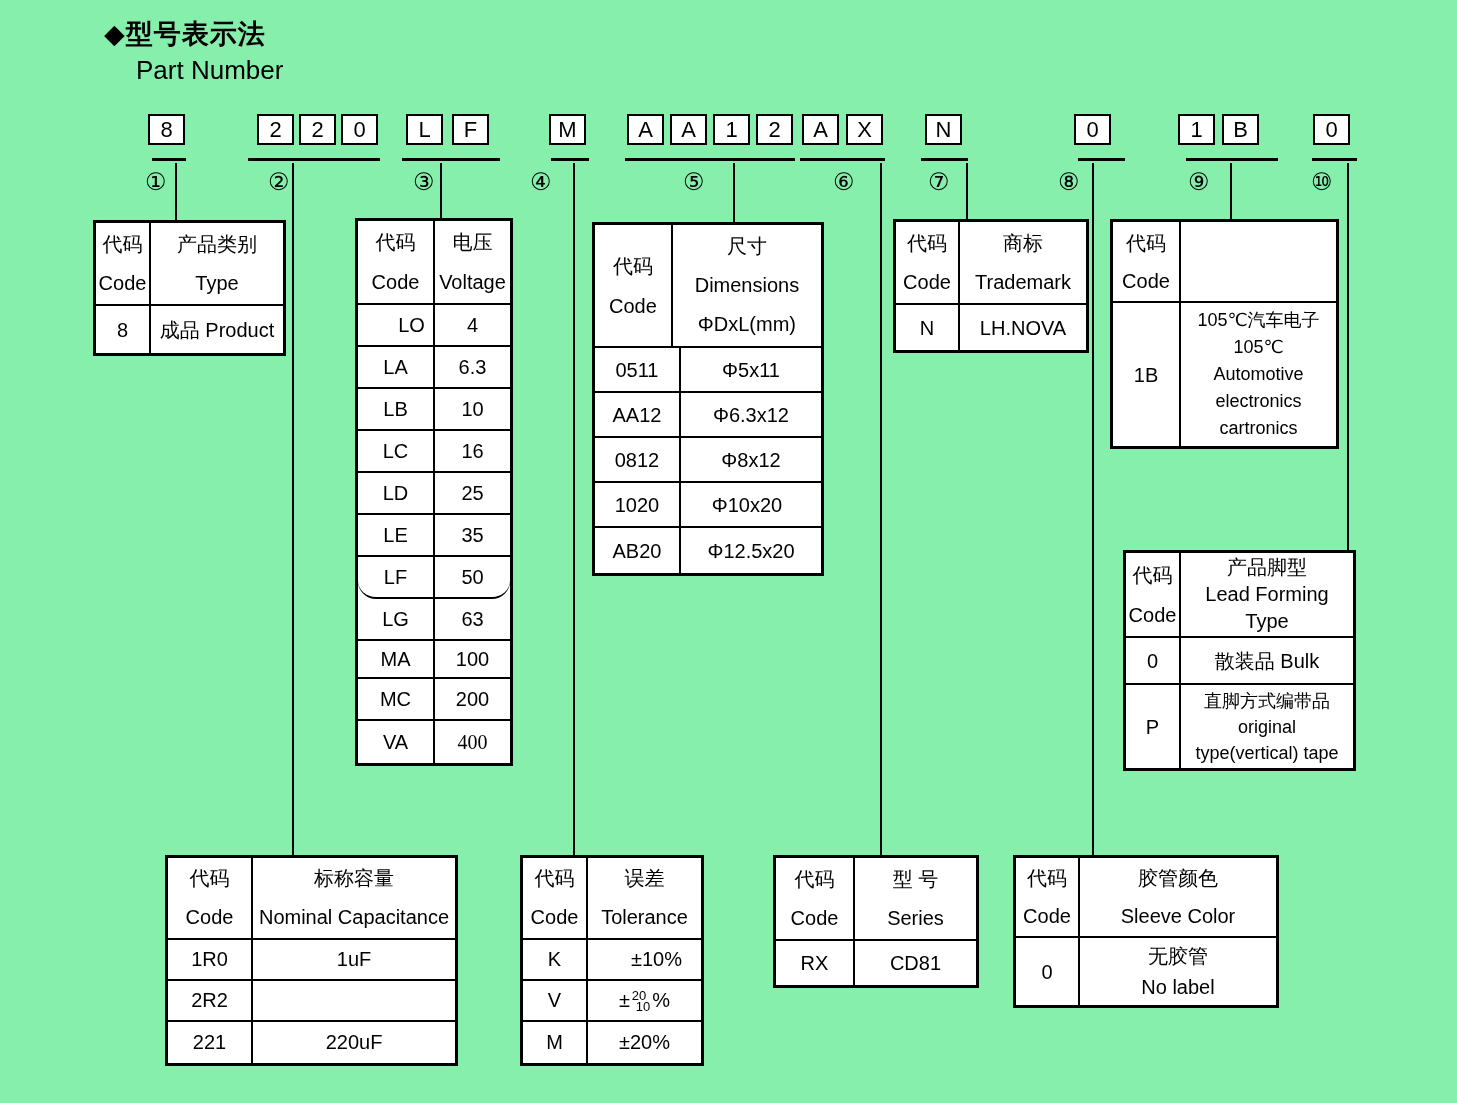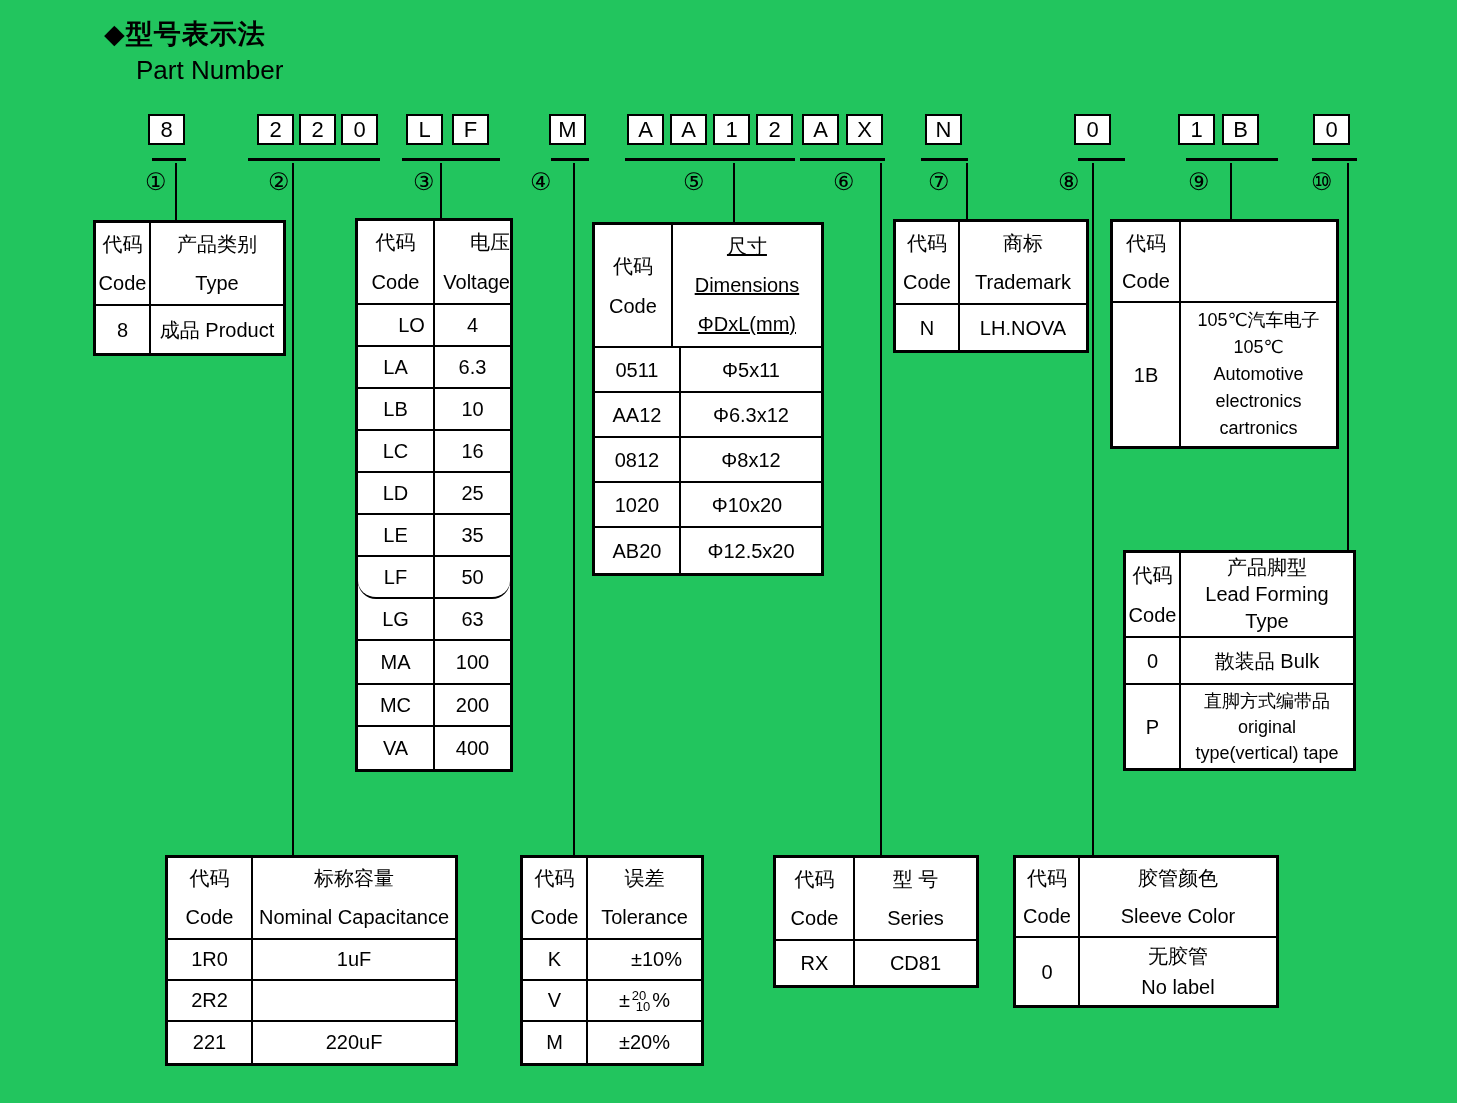--- a/index.html
+++ b/index.html
@@ -1,19 +1,19 @@
 <!DOCTYPE html>
 <html><head>
 <meta charset="utf-8">
 <style>
   html,body{margin:0;padding:0;background:#ffffff;}
   #canvas{
     position:relative;
     width:1457px;height:1103px;
-    background:#22c55e;
+    background:#86efac;
     font-family:"Liberation Sans","DejaVu Sans",sans-serif;
     color:#000;
     overflow:hidden;
   }
   .title-zh{
     position:absolute;left:104px;top:16px;
     font-size:27px;font-weight:bold;letter-spacing:1px;white-space:nowrap;
   }
   .title-en{
     position:absolute;left:136px;top:55px;
@@ -124,21 +124,21 @@
           <div style="line-height: 40px;">成品 Product</div>
         </div>
       </div>
     </div>
     <div class="dtable" style="left: 355px; top: 218px; width: 152px;">
       <div class="drow" style="height: 84px;">
         <div class="dcell first" style="width: 77px;">
           <div style="line-height: 40px;">代码</div>
           <div style="line-height: 40px;">Code</div>
         </div>
-        <div class="dcell" style="width: 75px; align-items: flex-end;">
+        <div class="dcell" style="width: 75px;">
           <div style="line-height: 40px;">电压</div>
           <div style="line-height: 40px;">Voltage</div>
         </div>
       </div>
       <div class="drow" style="height: 42px;">
         <div class="dcell first" style="width: 77px; padding-left: 32px;">
           <div style="line-height: 38px;">LO</div>
         </div>
         <div class="dcell" style="width: 75px;">
           <div style="line-height: 38px;">4</div>
@@ -193,52 +193,52 @@
         </div>
       </div>
       <div class="drow" style="height: 42px;">
         <div class="dcell first" style="width: 77px;">
           <div style="line-height: 38px;">LG</div>
         </div>
         <div class="dcell" style="width: 75px;">
           <div style="line-height: 38px;">63</div>
         </div>
       </div>
-      <div class="drow" style="height: 44px;">
+      <div class="drow" style="height: 38px;">
         <div class="dcell first" style="width: 77px;">
           <div style="line-height: 38px;">MA</div>
         </div>
         <div class="dcell" style="width: 75px;">
           <div style="line-height: 38px;">100</div>
         </div>
       </div>
       <div class="drow" style="height: 42px;">
         <div class="dcell first" style="width: 77px;">
           <div style="line-height: 38px;">MC</div>
         </div>
         <div class="dcell" style="width: 75px;">
           <div style="line-height: 38px;">200</div>
         </div>
       </div>
       <div class="drow" style="height: 42px;">
         <div class="dcell first" style="width: 77px;">
           <div style="line-height: 38px;">VA</div>
         </div>
         <div class="dcell" style="width: 75px;">
-          <div style="line-height: 38px;">400</div>
+          <div style="line-height: 38px; font-family: Liberation Serif, serif;">400</div>
         </div>
       </div>
     </div>
     <div class="dtable" style="left: 592px; top: 222px; width: 226px;">
       <div class="drow" style="height: 123px;">
         <div class="dcell first" style="width: 86px;">
           <div style="line-height: 40px;">代码</div>
           <div style="line-height: 40px;">Code</div>
         </div>
-        <div class="dcell" style="width: 164px; text-decoration: underline;">
+        <div class="dcell" style="width: 164px;">
           <div style="line-height: 39px;">尺寸</div>
           <div style="line-height: 39px;">Dimensions</div>
           <div style="line-height: 39px;">ΦDxL(mm)</div>
         </div>
       </div>
       <div class="drow" style="height: 45px;">
         <div class="dcell first" style="width: 86px;">
           <div style="line-height: 40px;">0511</div>
         </div>
         <div class="dcell" style="width: 140px;">

